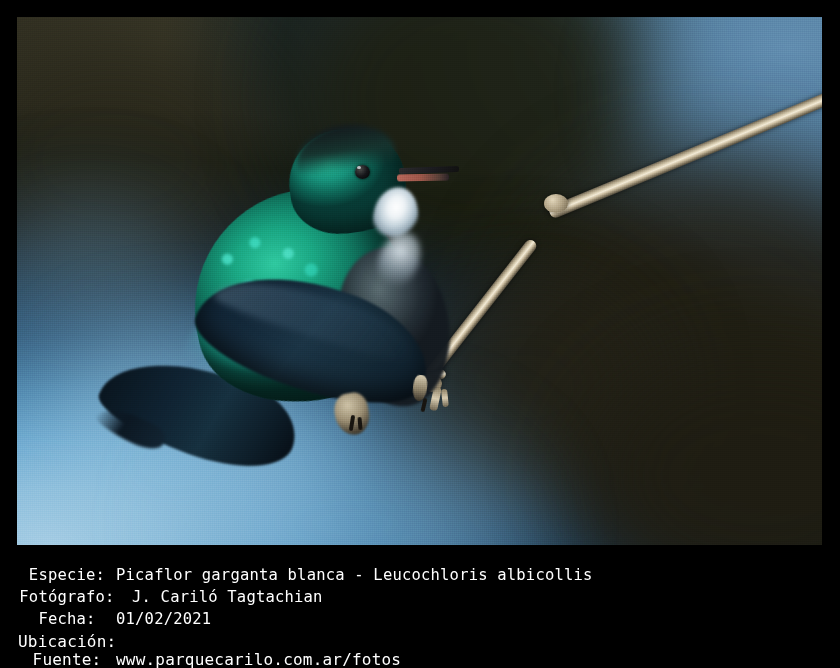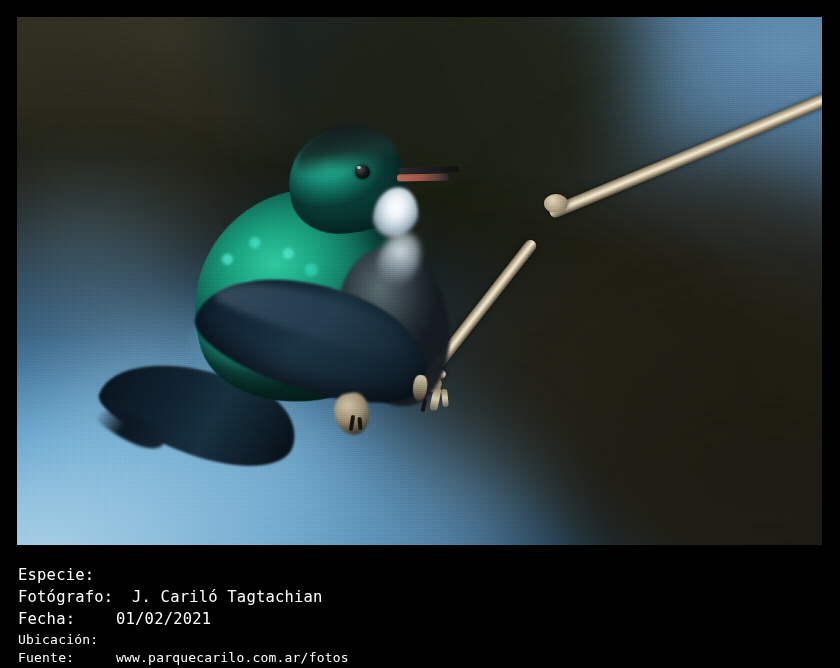--- a/index.html
+++ b/index.html
@@ -323,39 +323,40 @@
 
   
   #caption {
     position: absolute;
     left: 0;
     top: 552px;
     width: 840px;
     height: 116px;
     background: #000000;
     color: #ffffff;
+    text-align: center;
   }
   .cap-row {
     position: absolute;
     left: 18px;
     white-space: nowrap;
     display: flex;
     align-items: baseline;
   }
   .cap-label {
     display: inline-block;
     color: #ffffff;
   }
   .cap-value {
     display: inline-block;
     color: #ffffff;
   }
   .row-big { font-size: 15.5px; letter-spacing: 0.2px; }
   .row-big .cap-label { width: 98px; }
-  .row-small { font-size: 13px; letter-spacing: 0.2px; }
+  .row-small { font-size: 16px; letter-spacing: 0.2px; }
   .row-small .cap-label { width: 98px; }
 
   #row-especie   { top: 14px; }
   #row-fotografo { top: 36px; gap: 16px; }
   #row-fecha     { top: 58px; }
   #row-ubicacion { top: 80px; }
   #row-fuente    { top: 98px; }
 </style>
 </head>
 <body>
@@ -409,20 +410,21 @@
       </div>
 
       <div class="grain"></div>
     </div>
   </div>
 
   <div id="caption">
 
     <div class="cap-row row-big" id="row-especie">
       <span class="cap-label">Especie:</span>
+      <span class="cap-value">Picaflor garganta blanca - Leucochloris albicollis</span>
     </div>
 
     <div class="cap-row row-big" id="row-fotografo">
       <span class="cap-label">Fotógrafo:</span>
       <span class="cap-value">J. Cariló Tagtachian</span>
     </div>
 
     <div class="cap-row row-big" id="row-fecha">
       <span class="cap-label">Fecha:</span>
       <span class="cap-value">01/02/2021</span>

